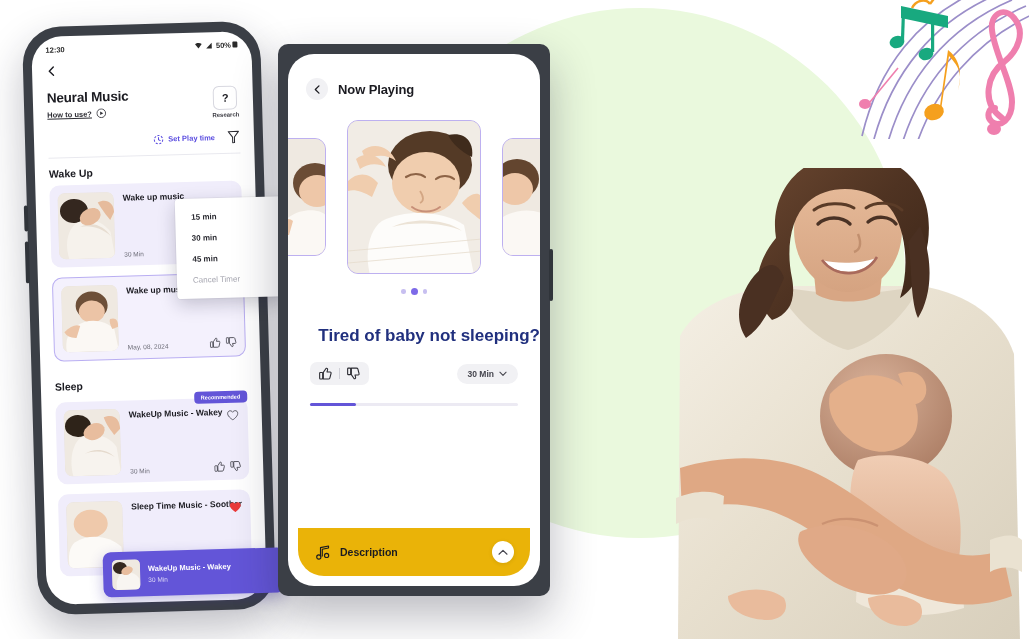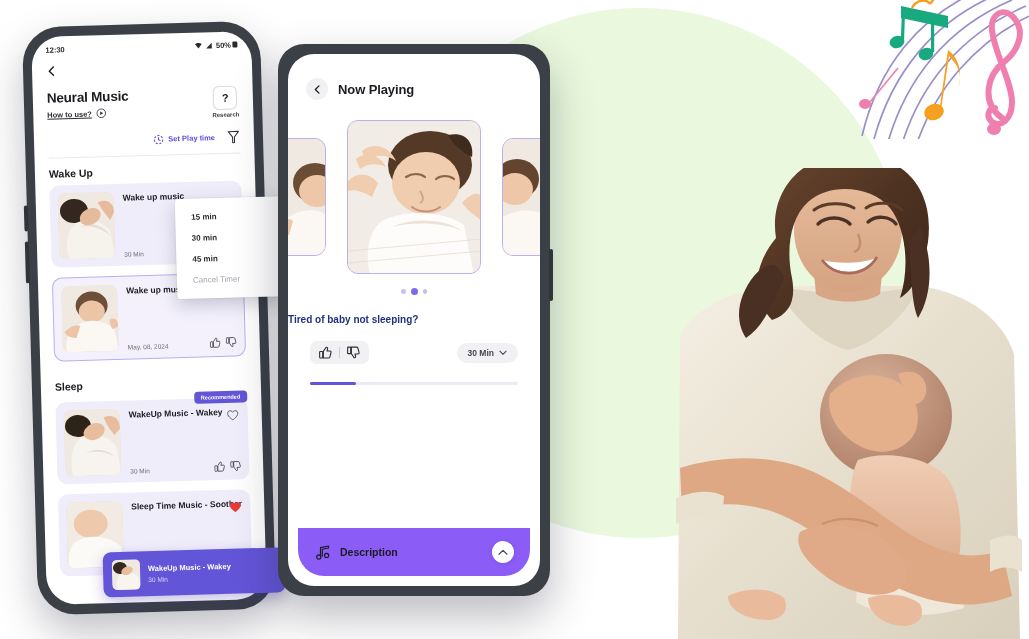--- a/index.html
+++ b/index.html
@@ -126,21 +126,21 @@
     display:flex; align-items:center; gap:8px; padding:6px 9px;
     z-index: 35; box-shadow:0 5px 14px rgba(60,45,160,.3);
   }
   .mini-thumb { width:28px; height:30px; border-radius:5px; background:#ece5db; overflow:hidden; }
   .mini-title { font-size:7.5px; font-weight:700; color:#fff; }
   .mini-sub { font-size:6.5px; color:#ddd8f7; margin-top:3px; }
 
   
   #phone2 {
     left: 278px; top: 44px; width: 272px; height: 552px;
-    border-radius: 26px;
+    border-radius: 10px;
     box-shadow: 0 20px 45px rgba(30,30,50,.30);
   }
   #phone2 .screen { left: 10px; top: 10px; width: 252px; height: 532px; border-radius: 26px; }
   #phone2 .side-btn.b3 { right:-3px; top:205px; width:4px; height:52px; }
 
   .p2-header { display:flex; align-items:center; gap:10px; padding: 24px 18px 0 18px; }
   .back-circle {
     width:22px; height:22px; border-radius:50%; background:#f1f1f4;
     display:flex; align-items:center; justify-content:center;
   }
@@ -149,21 +149,21 @@
   .carousel { position:relative; height:165px; margin-top:14px; display:flex; align-items:center; justify-content:center; }
   .c-slide { border-radius:11px; overflow:hidden; border:1.5px solid #bdb0f0; background:#e9e3da; position:absolute; }
   .c-slide.left  { left:-14px; width:52px; height:118px; }
   .c-slide.right { right:-14px; width:52px; height:118px; }
   .c-slide.center{ width:134px; height:154px; }
 
   .dots { display:flex; gap:5px; justify-content:center; align-items:center; margin-top:9px; }
   .dot { width:4.5px; height:4.5px; border-radius:50%; background:#c7bff0; }
   .dot.active { width:7px; height:7px; background:#7d6ae8; }
 
-  .p2-caption { text-align:left; font-size:10px; font-weight:700; color:#21307e; margin-top:19px; }
+  .p2-caption { text-align:right; font-size:17px; font-weight:700; color:#21307e; margin-top:31px; }
 
   .p2-actions { display:flex; align-items:center; justify-content:space-between; padding: 16px 22px 0 22px; }
   .vote-pill {
     background:#f1f1f4; border-radius:7px; display:flex; align-items:center; gap:7px;
     padding:5px 9px;
   }
   .vote-sep { width:1px; height:11px; background:#cfcfd6; }
   .dur-pill {
     background:#f1f1f4; border-radius:13px; padding:5px 11px;
     display:flex; align-items:center; gap:5px;
@@ -178,21 +178,21 @@
   .time-txt { font-size:8px; font-weight:700; color:#6355d8; width:34px; }
   .time-txt.right { color:#9a9aa4; text-align:right; font-weight:600; }
   .play-big {
     width:37px; height:37px; border-radius:9px; background:#6c4fe0;
     display:flex; align-items:center; justify-content:center;
     box-shadow:0 5px 13px rgba(90,65,200,.38);
   }
 
   .desc-bar {
     position:absolute; left:10px; right:10px; bottom:10px; height:48px;
-    background:#8b5cf6; border-radius: 0 0 26px 26px;
+    background:#eab308; border-radius: 0 0 26px 26px;
     display:flex; align-items:center; justify-content:space-between;
     padding: 0 16px 0 18px;
   }
   .desc-left { display:flex; align-items:center; gap:10px; }
   .desc-txt { font-size:10.5px; font-weight:700; color:#1b1b21; }
   .chev-circle {
     width:22px; height:22px; border-radius:50%; background:#fff;
     display:flex; align-items:center; justify-content:center;
     box-shadow:0 1px 4px rgba(0,0,0,.10);
   }

